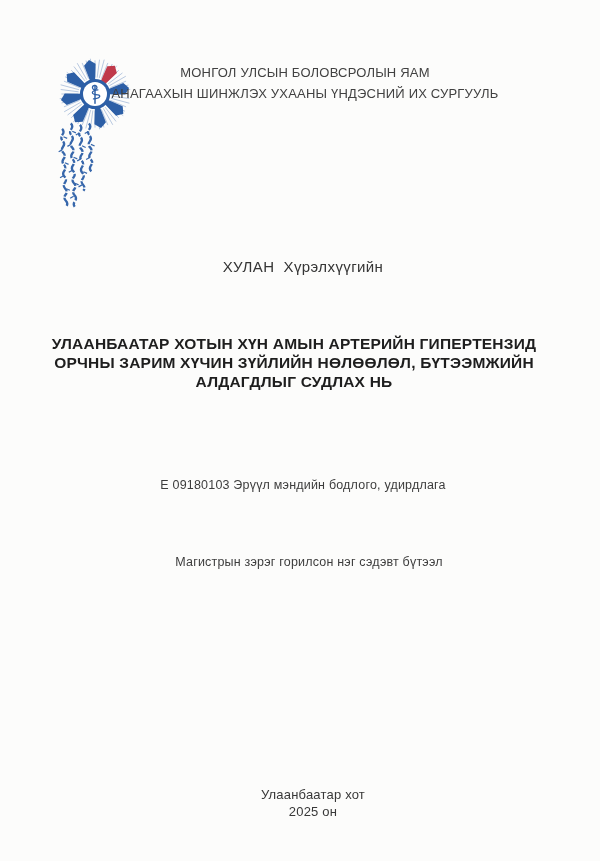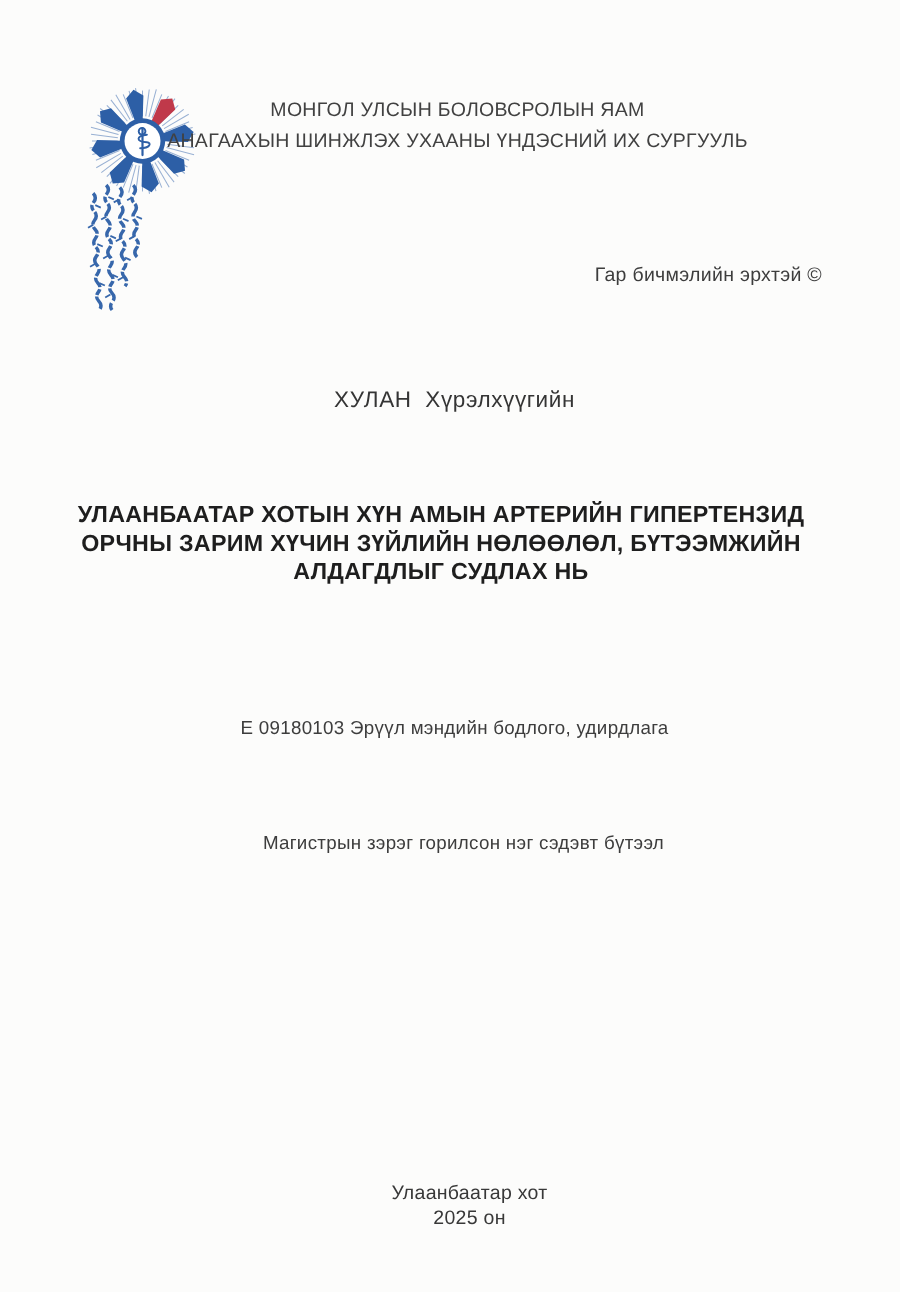--- a/index.html
+++ b/index.html
@@ -162,21 +162,20 @@
         <line x1="35" y1="26" x2="38.6" y2="27.8" stroke="#3767ab" stroke-width="1.2"></line>
         <line x1="33" y1="39" x2="29.4" y2="40.8" stroke="#3767ab" stroke-width="1.2"></line>
       </svg>
   </div>
 
   <div class="abs center header-block">
     <div>МОНГОЛ УЛСЫН БОЛОВСРОЛЫН ЯАМ</div>
     <div>АНАГААХЫН ШИНЖЛЭХ УХААНЫ ҮНДЭСНИЙ ИХ СУРГУУЛЬ</div>
   </div>
 
-  <div class="abs copyright">Гар бичмэлийн эрхтэй ©</div>
 
   <div class="abs center author">ХУЛАН  Хүрэлхүүгийн</div>
 
   <div class="abs center thesis-title">
     <div>УЛААНБААТАР ХОТЫН ХҮН АМЫН АРТЕРИЙН ГИПЕРТЕНЗИД</div>
     <div>ОРЧНЫ ЗАРИМ ХҮЧИН ЗҮЙЛИЙН НӨЛӨӨЛӨЛ, БҮТЭЭМЖИЙН</div>
     <div>АЛДАГДЛЫГ СУДЛАХ НЬ</div>
   </div>
 
   <div class="abs center program-line">Е 09180103 Эрүүл мэндийн бодлого, удирдлага</div>

